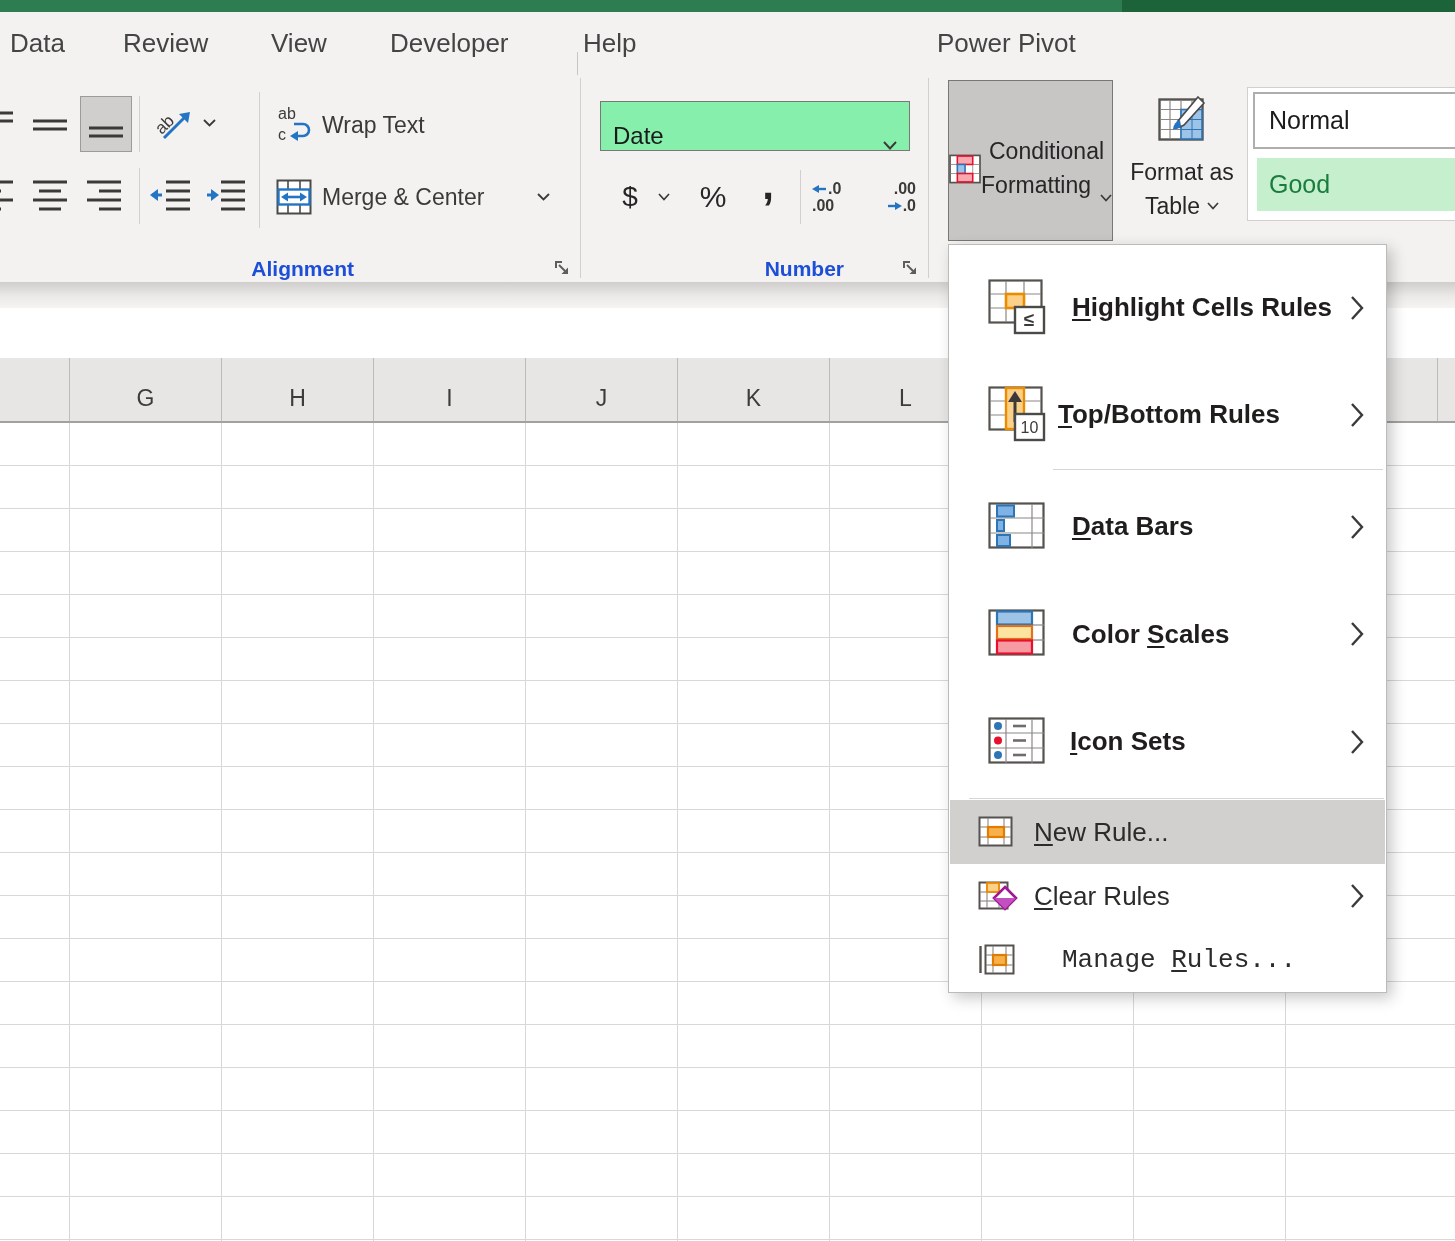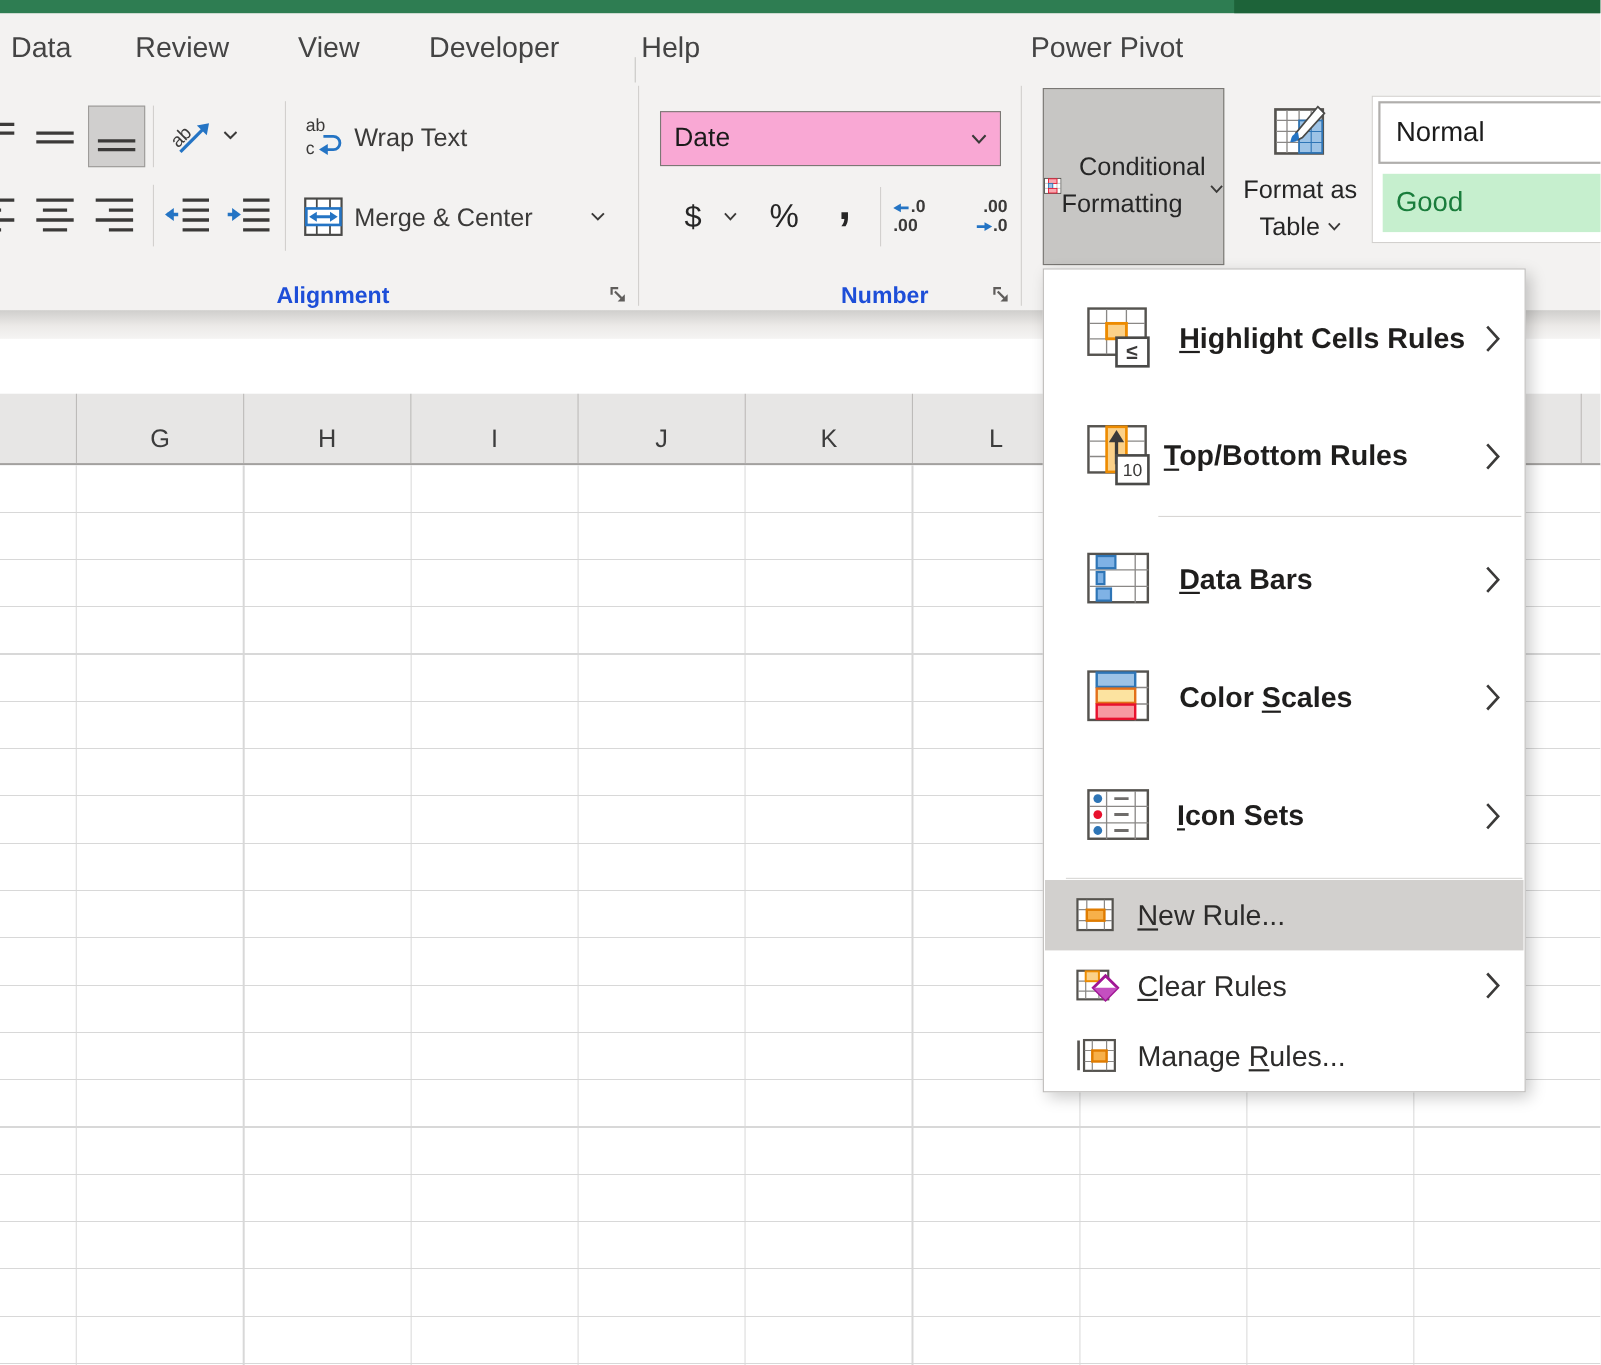--- a/index.html
+++ b/index.html
@@ -12,21 +12,21 @@
   
   .tab{top:12px;height:62px;display:flex;align-items:center;font-size:26px;color:#444;cursor:default;}
   .tabsep{width:1px;background:#c8c6c4;}
   
   .vsep{width:1px;background:#d2d0ce;}
   .grouplabel{font-size:21px;color:#1d4ed8;text-align:right;font-weight:bold;}
   .cmdtext{font-size:23px;color:#3b3a39;}
   .icon-btn{display:flex;align-items:center;justify-content:center;}
   .pressed-box{background:#d0cfce;border:1px solid #9d9b99;}
   
-  .combo{background:#f9a8d4;border:1px solid #7a7874;display:flex;align-items:center;}
+  .combo{background:#86efac;border:1px solid #7a7874;display:flex;align-items:flex-end;}
   .combo span{font-size:24px;color:#1a1a1a;padding-left:12px;flex:1;}
   .sym{color:#262626;}
   .dec-btn{display:flex;flex-direction:column;align-items:flex-start;justify-content:center;font-size:16px;font-weight:bold;color:#3b3a39;line-height:17px;}
   .dec-line{display:flex;align-items:center;gap:1px;}
   
   .cf-btn{left:948px;top:80px;width:165px;height:161px;background:#c7c6c4;border:1px solid #797774;box-sizing:border-box;display:flex;flex-direction:row;align-items:center;}
   .big-btn-label{font-size:23px;color:#262626;line-height:34px;text-align:center;}
   
   .gallery{left:1247px;top:87px;width:212px;height:134px;background:#fff;border:1px solid #d2d0ce;box-sizing:border-box;}
   .style-normal{left:1253px;top:92px;width:206px;height:57px;background:#fff;border:2px solid #b0aeac;box-sizing:border-box;display:flex;align-items:center;}
@@ -281,21 +281,21 @@
           <line x1="34" y1="2" x2="34" y2="40"></line>
           <line x1="2" y1="14.5" x2="44" y2="14.5"></line>
           <line x1="2" y1="27.5" x2="44" y2="27.5"></line>
         </g>
       <rect x="12" y="2.5" width="22" height="12" fill="#f8a9b0" stroke="#e8112d" stroke-width="2.2"></rect>
       <rect x="12" y="14.5" width="11" height="13" fill="#9dc3e6" stroke="#2e75b6" stroke-width="2.2"></rect>
       <rect x="12" y="27.5" width="22" height="12" fill="#f8a9b0" stroke="#e8112d" stroke-width="2.2"></rect>
     </svg>
     <div class="big-btn-label" style="margin-top:14px;">
       <div>Conditional</div>
-      <div style="display:flex;align-items:flex-start;justify-content:center;gap:25px;">
+      <div style="display:flex;align-items:flex-end;justify-content:center;gap:9px;">
         <span>Formatting</span>
         <svg width="12" height="8" viewBox="0 0 12 8">
             <polyline points="1,1 6,6.5 11,1" fill="none" stroke="#3b3a39" stroke-width="1.7"></polyline>
           </svg>
       </div>
     </div>
   </div>
 
   <div class="abs" style="left:1120px;top:82px;width:124px;height:158px;display:flex;flex-direction:column;align-items:center;">
     <svg width="48" height="50" viewBox="0 0 48 50" style="margin-top:13px;">
@@ -537,18 +537,18 @@
           <rect x="7.5" y="1.5" width="28" height="28" fill="#fff" stroke="#55534f" stroke-width="2"></rect>
           <g stroke="#8a8886" stroke-width="1.1">
               <line x1="15" y1="2" x2="15" y2="29"></line>
               <line x1="28" y1="2" x2="28" y2="29"></line>
               <line x1="8" y1="11" x2="35" y2="11"></line>
               <line x1="8" y1="21" x2="35" y2="21"></line>
             </g>
           <rect x="15" y="11" width="13" height="10" fill="#f7b04a" stroke="#e07c00" stroke-width="2.2"></rect>
         </svg>
       </span>
-      <span class="mi-label" style="margin-left:84px;"><span>Manage </span><span class="key">R</span><span>ules...</span></span>
+      <span class="mi-label" style="margin-left:112px;font-family:Liberation Mono, monospace;"><span>Manage </span><span class="key">R</span><span>ules...</span></span>
     </div>
 
   </div>
 
 </div>
 
 </body></html>

